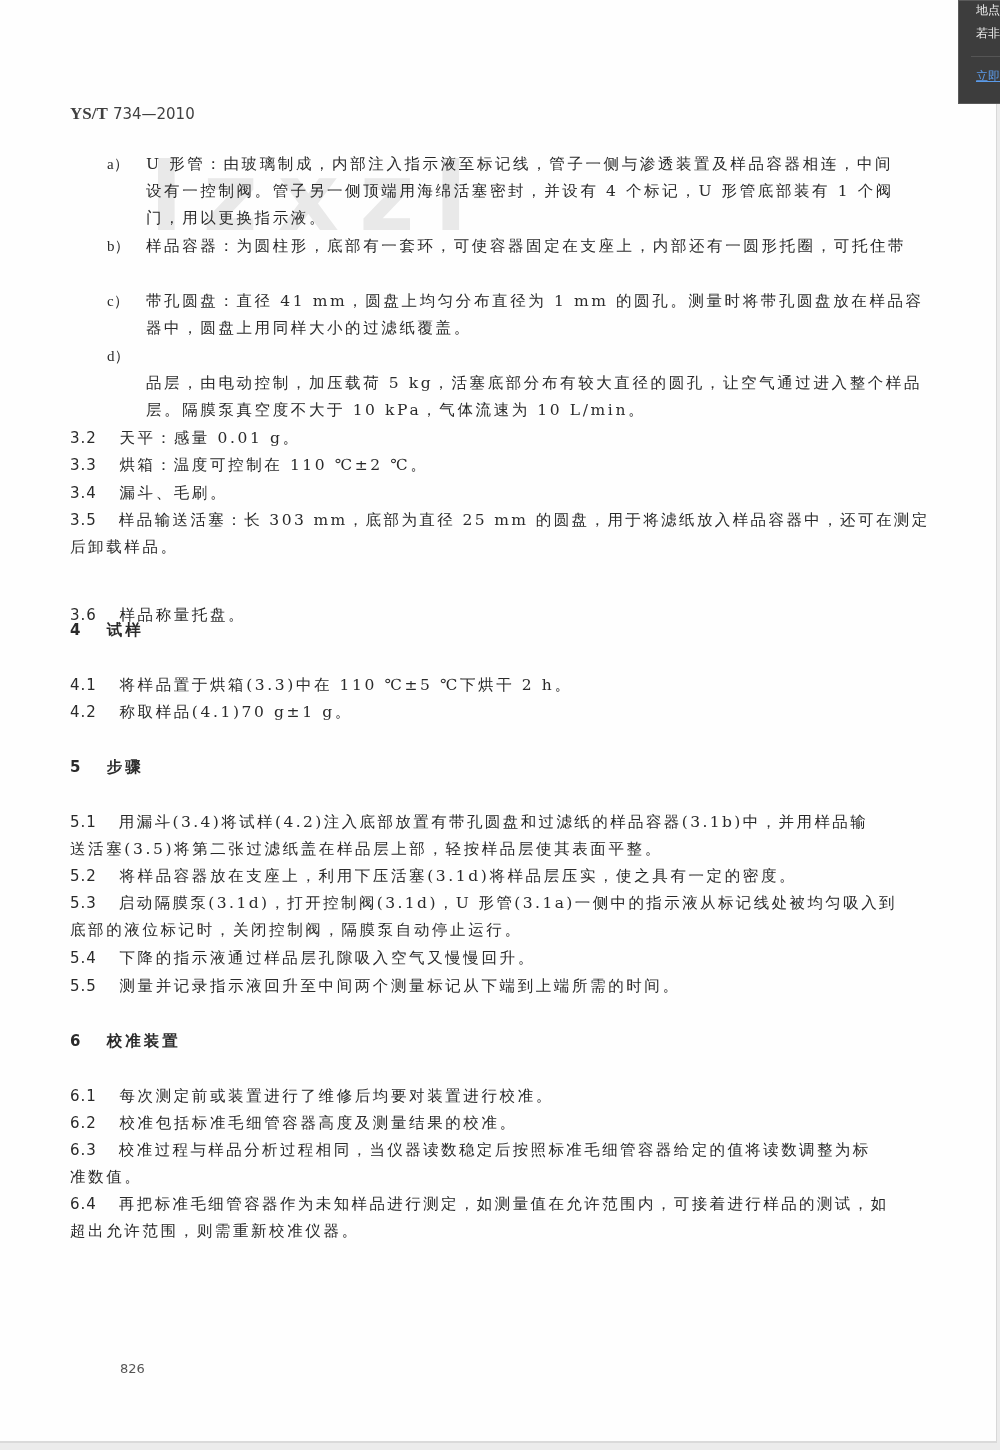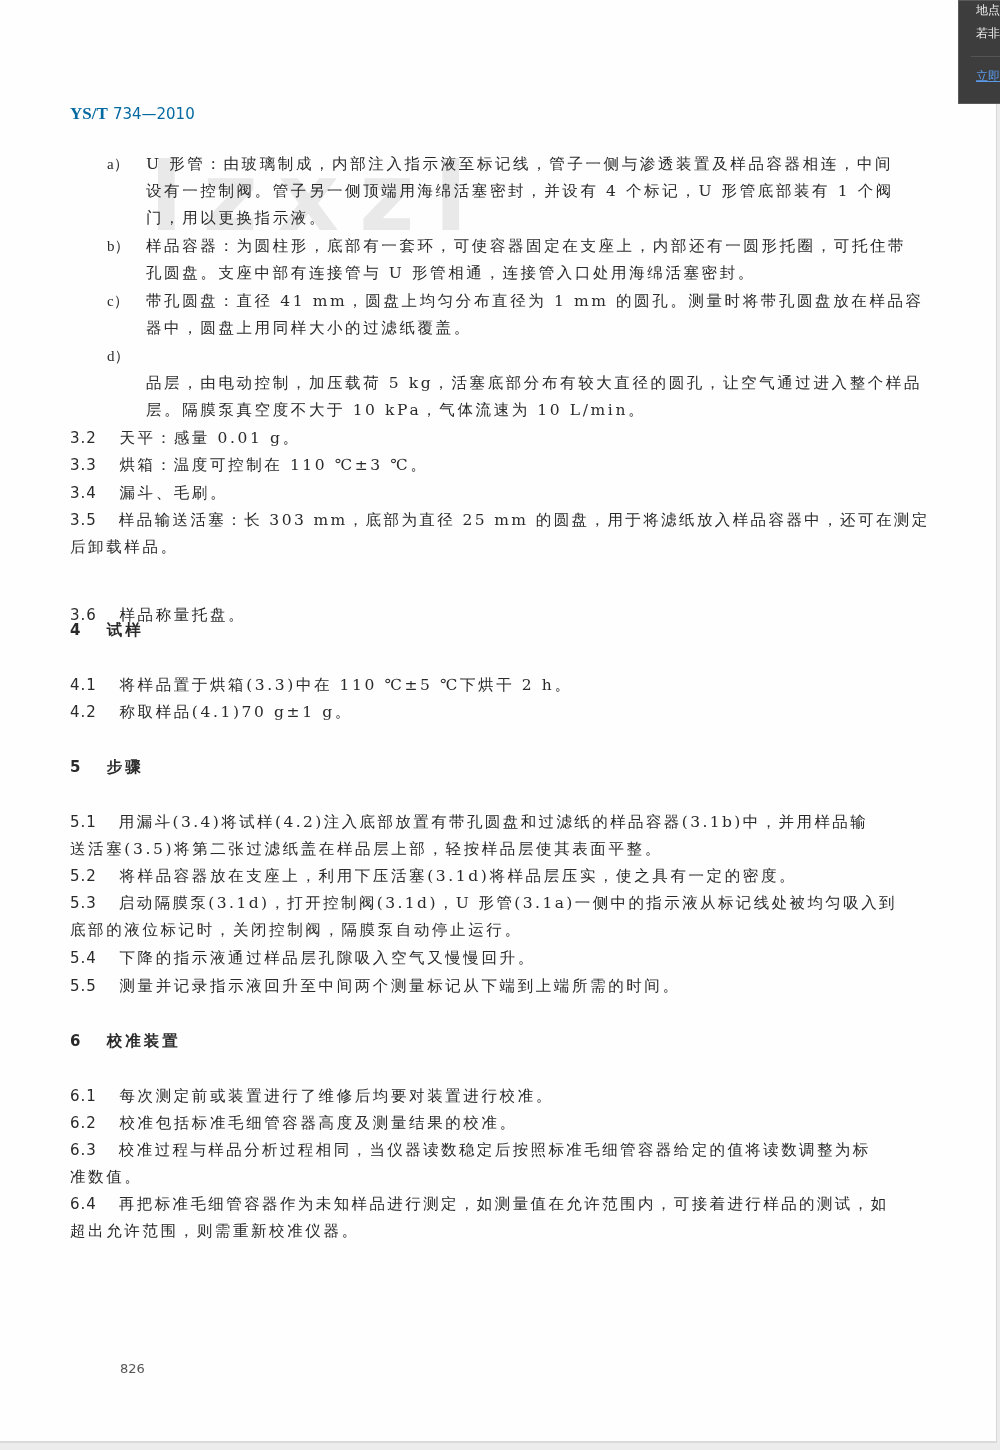--- a/index.html
+++ b/index.html
@@ -37,21 +37,21 @@
       letter-spacing: 20px;
       line-height: 1;
       z-index: 0;
       user-select: none;
     }
     .header-code {
       position: absolute;
       left: 70px;
       top: 104px;
       font-size: 16px;
-      color: #0369a1;
+      color: #404040;
       z-index: 1;
     }
     .header-code .ys {
       font-family: "Liberation Serif", serif;
       font-weight: bold;
       font-size: 17px;
     }
     .header-code .num {
       font-family: "DejaVu Sans", sans-serif;
       font-size: 15px;
@@ -121,35 +121,34 @@
     <span class="num">734—2010</span>
   </div>
 
   <div class="list-marker" style="left:107px; top:154px;">a）</div>
   <div class="line" style="left:146px; top:154px;">U 形管：由玻璃制成，内部注入指示液至标记线，管子一侧与渗透装置及样品容器相连，中间</div>
   <div class="line" style="left:146px; top:181px;">设有一控制阀。管子另一侧顶端用海绵活塞密封，并设有 4 个标记，U 形管底部装有 1 个阀</div>
   <div class="line" style="left:146px; top:208px;">门，用以更换指示液。</div>
 
   <div class="list-marker" style="left:107px; top:236px;">b）</div>
   <div class="line" style="left:146px; top:236px;">样品容器：为圆柱形，底部有一套环，可使容器固定在支座上，内部还有一圆形托圈，可托住带</div>
-  <div class="line" style="left:146px; top:263px;">孔圆盘。支座中部有连接管与 U 形管相通，连接管入口处用海绵活塞密封。</div>
 
   <div class="list-marker" style="left:107px; top:291px;">c）</div>
   <div class="line" style="left:146px; top:291px;">带孔圆盘：直径 41 mm，圆盘上均匀分布直径为 1 mm 的圆孔。测量时将带孔圆盘放在样品容</div>
   <div class="line" style="left:146px; top:318px;">器中，圆盘上用同样大小的过滤纸覆盖。</div>
 
   <div class="list-marker" style="left:107px; top:346px;">d）</div>
   <div class="line" style="left:146px; top:373px;">品层，由电动控制，加压载荷 5 kg，活塞底部分布有较大直径的圆孔，让空气通过进入整个样品</div>
   <div class="line" style="left:146px; top:400px;">层。隔膜泵真空度不大于 10 kPa，气体流速为 10 L/min。</div>
 
   <div class="line" style="left:70px; top:428px;">
     <span class="num">3.2</span>&nbsp;&nbsp;&nbsp;<span>天平：感量 0.01 g。</span>
   </div>
   <div class="line" style="left:70px; top:455px;">
-    <span class="num">3.3</span>&nbsp;&nbsp;&nbsp;<span>烘箱：温度可控制在 110 ℃±3 ℃。</span>
+    <span class="num">3.3</span>&nbsp;&nbsp;&nbsp;<span>烘箱：温度可控制在 110 ℃±2 ℃。</span>
   </div>
   <div class="line" style="left:70px; top:483px;">
     <span class="num">3.4</span>&nbsp;&nbsp;&nbsp;<span>漏斗、毛刷。</span>
   </div>
   <div class="line tight" style="left:70px; top:510px;">
     <span class="num">3.5</span>&nbsp;&nbsp;&nbsp;<span>样品输送活塞：长 303 mm，底部为直径 25 mm 的圆盘，用于将滤纸放入样品容器中，还可在测定</span>
   </div>
   <div class="line" style="left:70px; top:537px;">后卸载样品。</div>
   <div class="line" style="left:70px; top:565px;margin-top:40px;">
     <span class="num">3.6</span>&nbsp;&nbsp;&nbsp;<span>样品称量托盘。</span>

